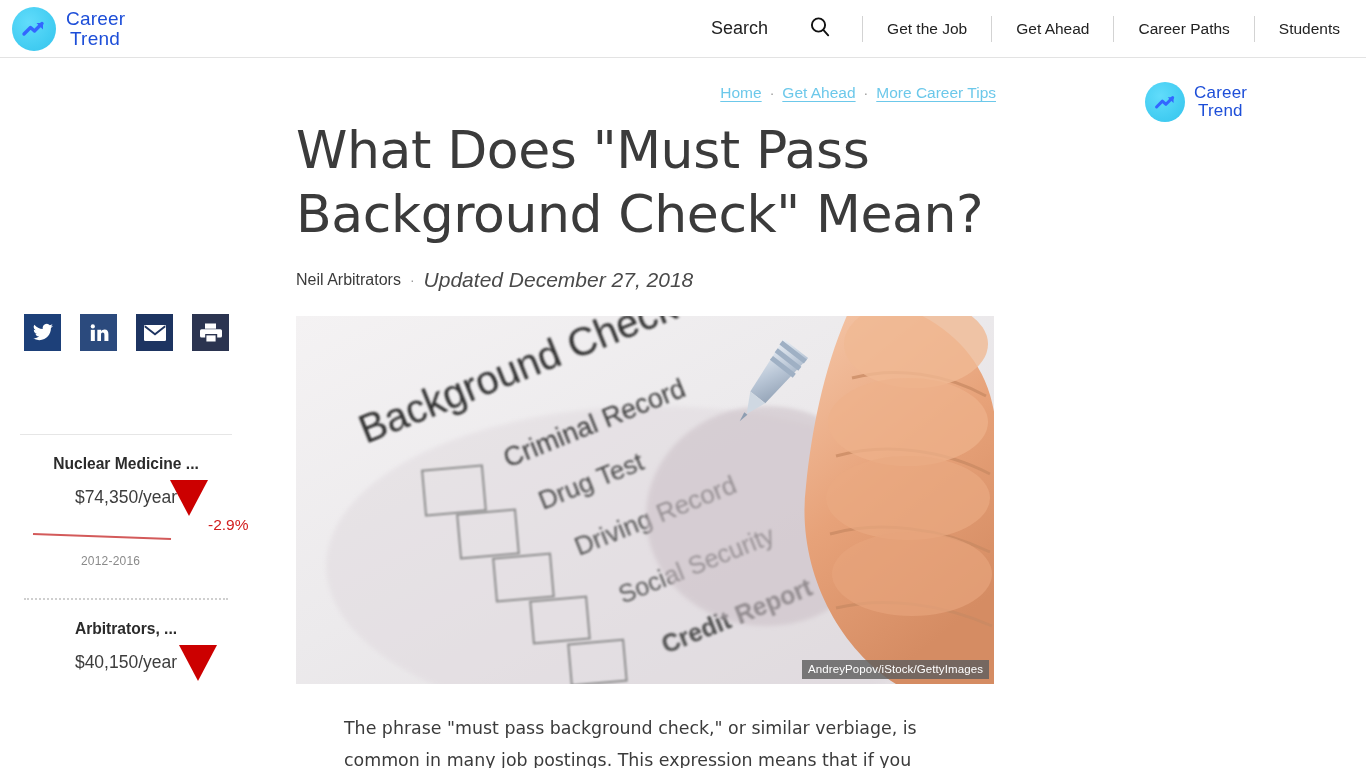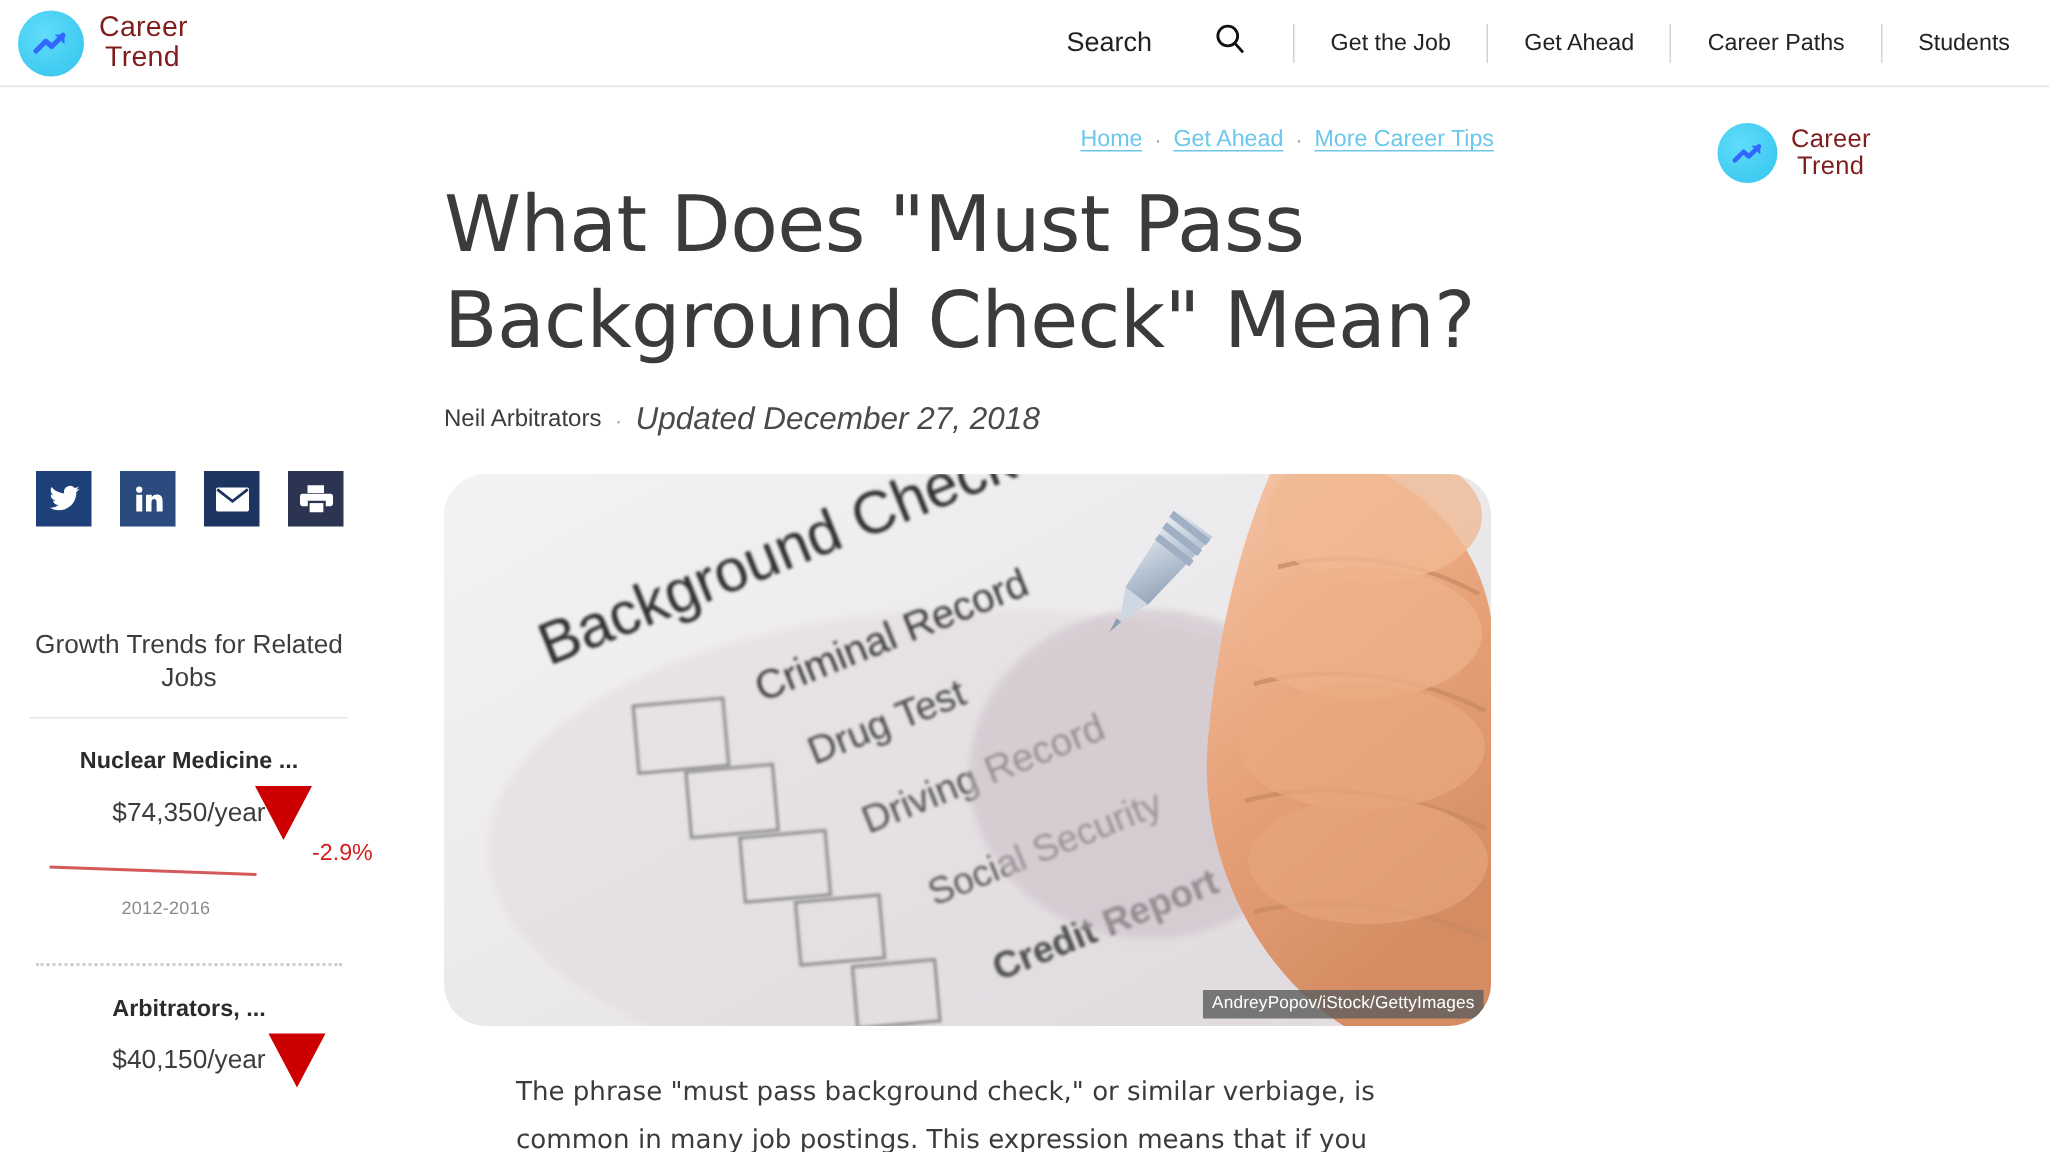--- a/index.html
+++ b/index.html
@@ -41,21 +41,21 @@
     background: radial-gradient(circle at 38% 35%, #61dcfb 0%, #43cdf2 62%, #36c3ec 100%);
     display: flex;
     align-items: center;
     justify-content: center;
     flex: none;
   }
   .brand-mark svg { display: block; }
   .brand-name {
     font-size: 19px;
     line-height: 20px;
-    color: #7f1d1d;
+    color: #1d4ed8;
     font-family: "Liberation Sans", sans-serif;
     letter-spacing: .2px;
   }
   .brand-name .l2 { display: block; padding-left: 4px; }
 
   .header-nav {
     margin-left: auto;
     display: flex;
     align-items: center;
     height: 58px;
@@ -368,21 +368,20 @@
           <svg width="24" height="21" viewBox="0 0 24 21" aria-hidden="true">
             <rect x="6" y="1.5" width="11" height="5.2" fill="#ffffff"></rect>
             <path d="M2.6 7.2h18.8a1.6 1.6 0 0 1 1.6 1.6v5.1a1.6 1.6 0 0 1-1.6 1.6h-3.2v-3.6H6.2v3.6H2.6A1.6 1.6 0 0 1 1 13.9V8.8a1.6 1.6 0 0 1 1.6-1.6z" fill="#ffffff"></path>
             <rect x="7.4" y="13.4" width="9.2" height="6.1" fill="#ffffff"></rect>
           </svg>
         </span>
       </span>
     </div>
 
     <div class="growth-box">
-      <div class="growth-title">Growth Trends for Related Jobs</div>
       <div class="growth-divider"></div>
 
       <div class="job-entry">
         <div class="job-name">Nuclear Medicine ...</div>
         <div class="job-salary">$74,350/year</div>
         <div class="spark-row">
           <span class="spark-svg">
             <svg width="140" height="16" viewBox="0 0 140 16" aria-hidden="true">
               <path d="M1 6 C 40 7, 80 9, 139 11" fill="none" stroke="#d35a5a" stroke-width="2"></path>
             </svg>
@@ -420,21 +419,21 @@
     </div>
 
     <h1 class="article-title">What Does "Must Pass Background Check" Mean?</h1>
 
     <div class="byline">
       <span>Neil Arbitrators</span>
       <span class="dot">·</span>
       <span class="upd">Updated December 27, 2018</span>
     </div>
 
-    <figure class="hero" style="margin:24px 0 0 0;border-radius:28px;">
+    <figure class="hero" style="margin:24px 0 0 0;">
       <svg width="698" height="368" viewBox="0 0 698 368" aria-hidden="true">
         <defs>
           <linearGradient id="paperG" x1="0" y1="0" x2="1" y2="1">
             <stop offset="0%" stop-color="#f4f2f3"></stop>
             <stop offset="45%" stop-color="#eceaec"></stop>
             <stop offset="100%" stop-color="#e2dde1"></stop>
           </linearGradient>
           <linearGradient id="skinG" x1="0" y1="0" x2="0.4" y2="1">
             <stop offset="0%" stop-color="#f6c9ab"></stop>
             <stop offset="55%" stop-color="#e7a279"></stop>

